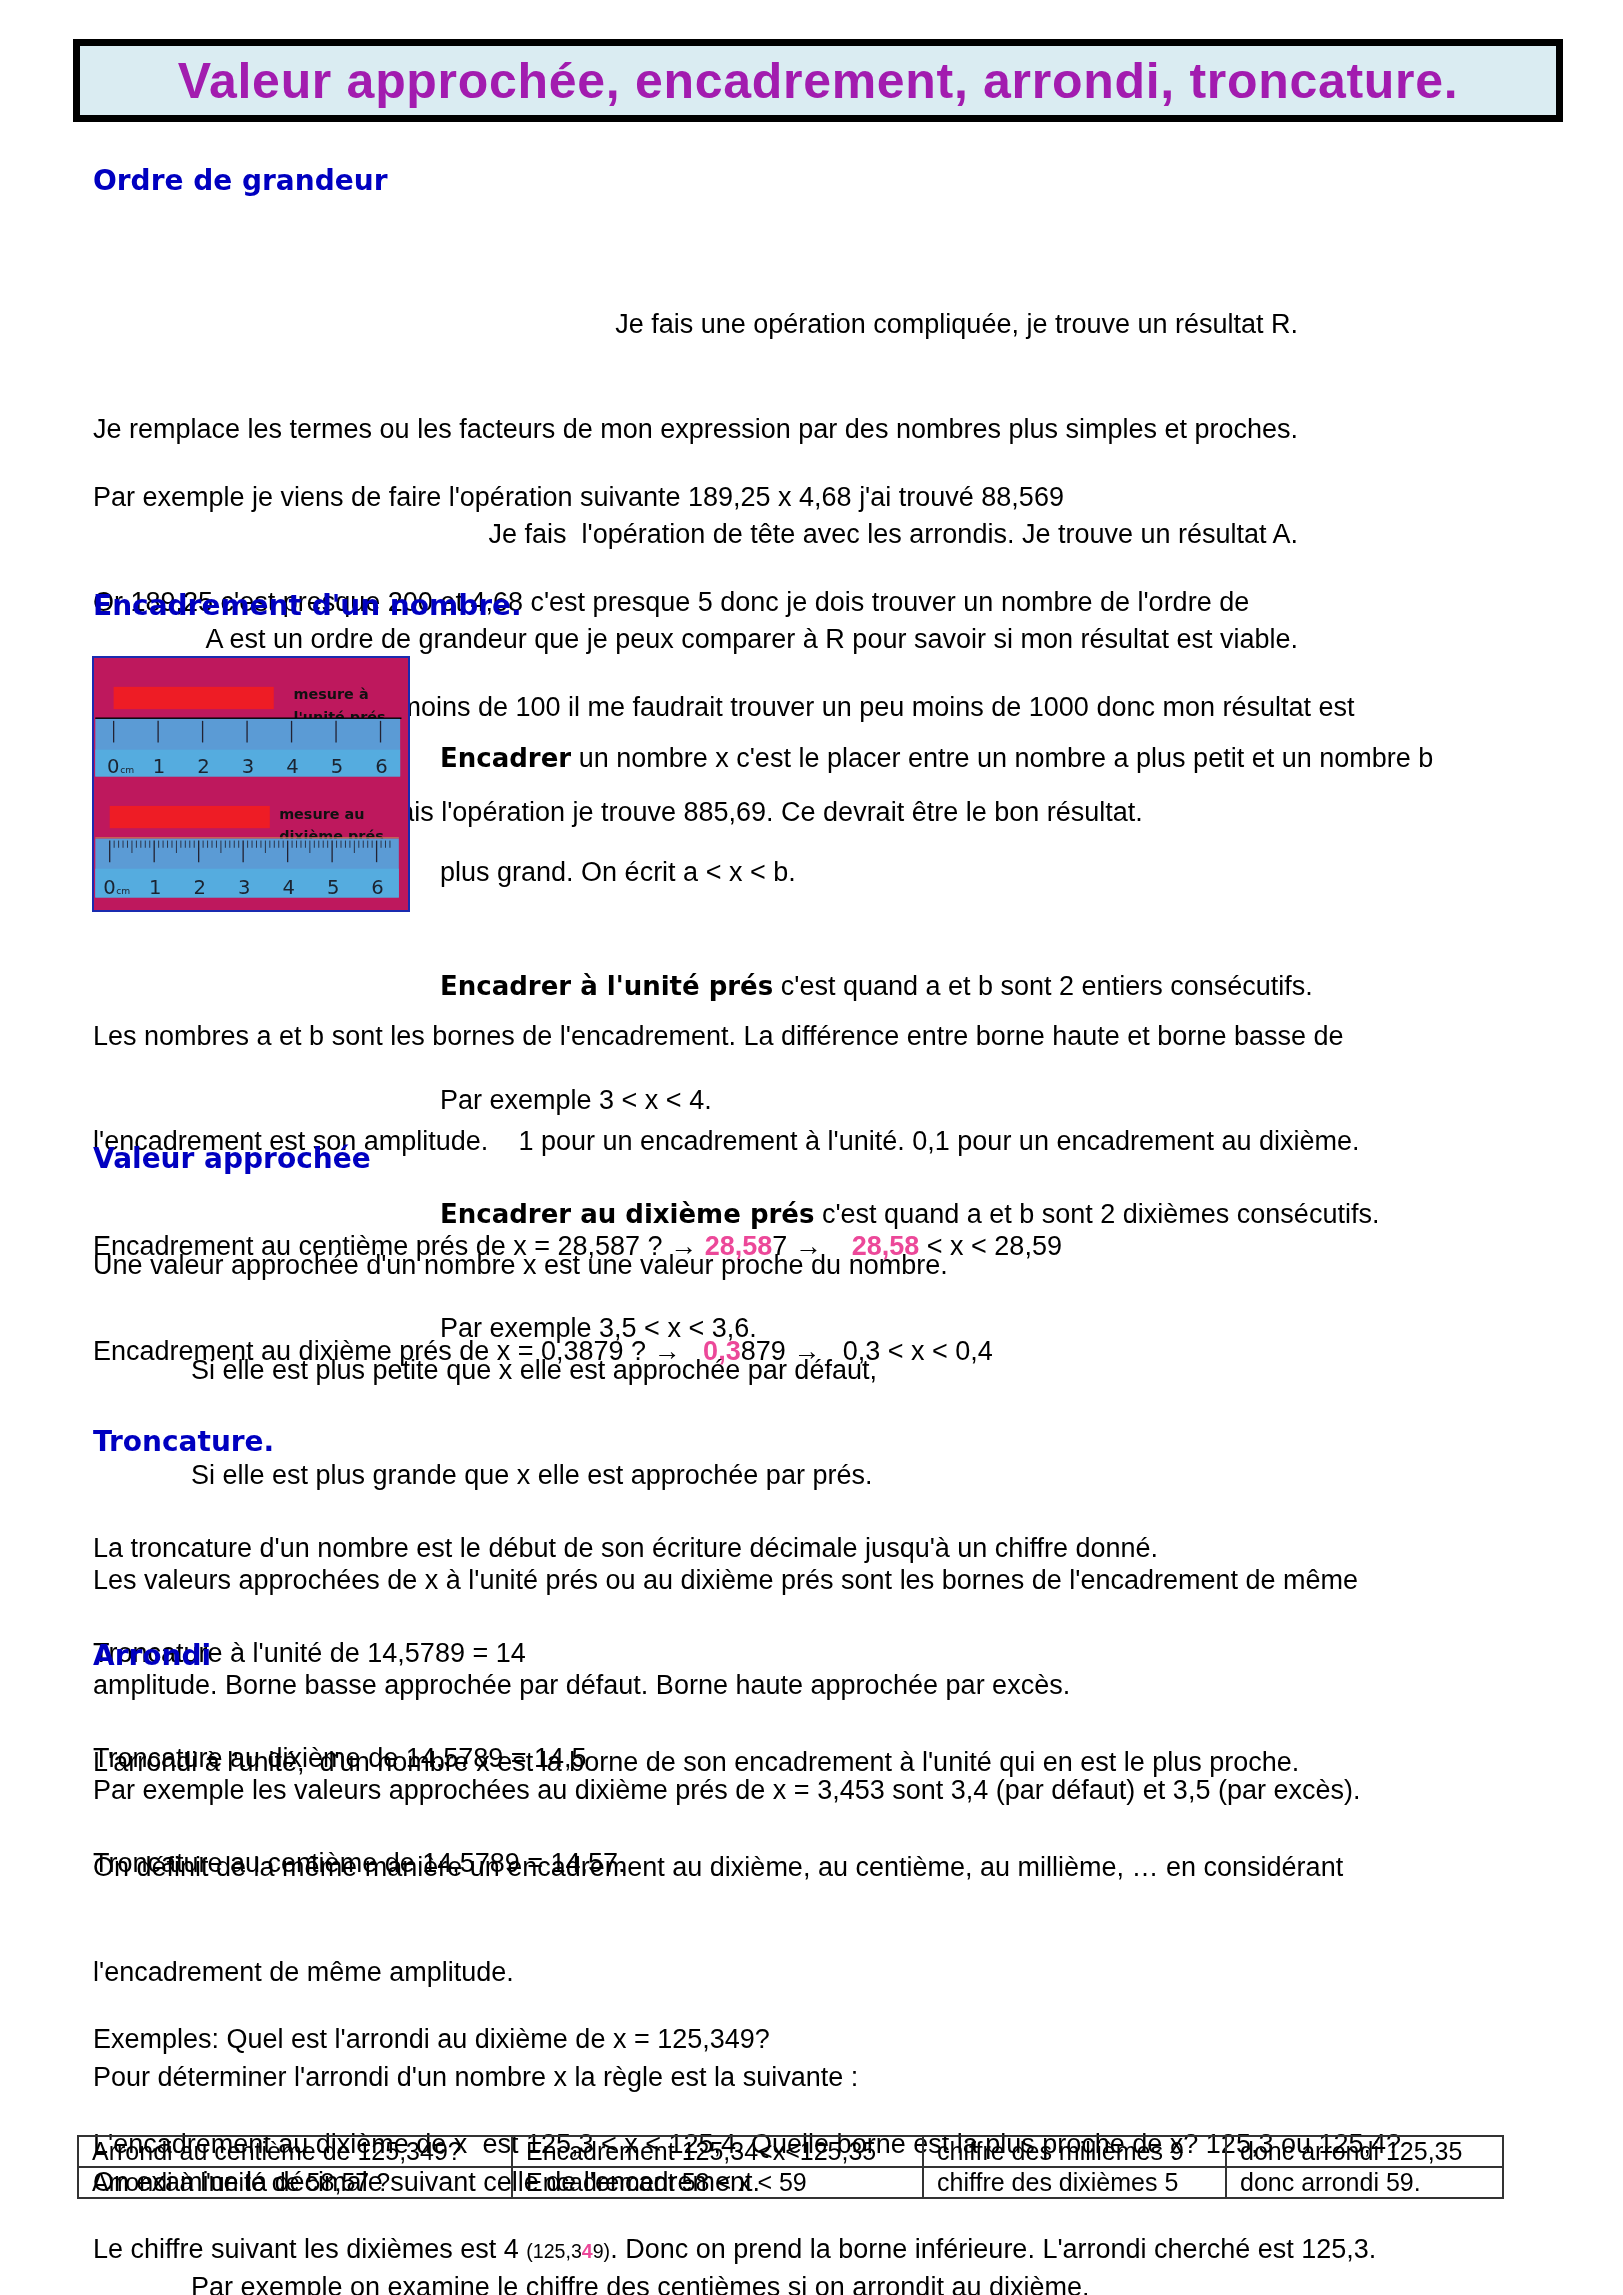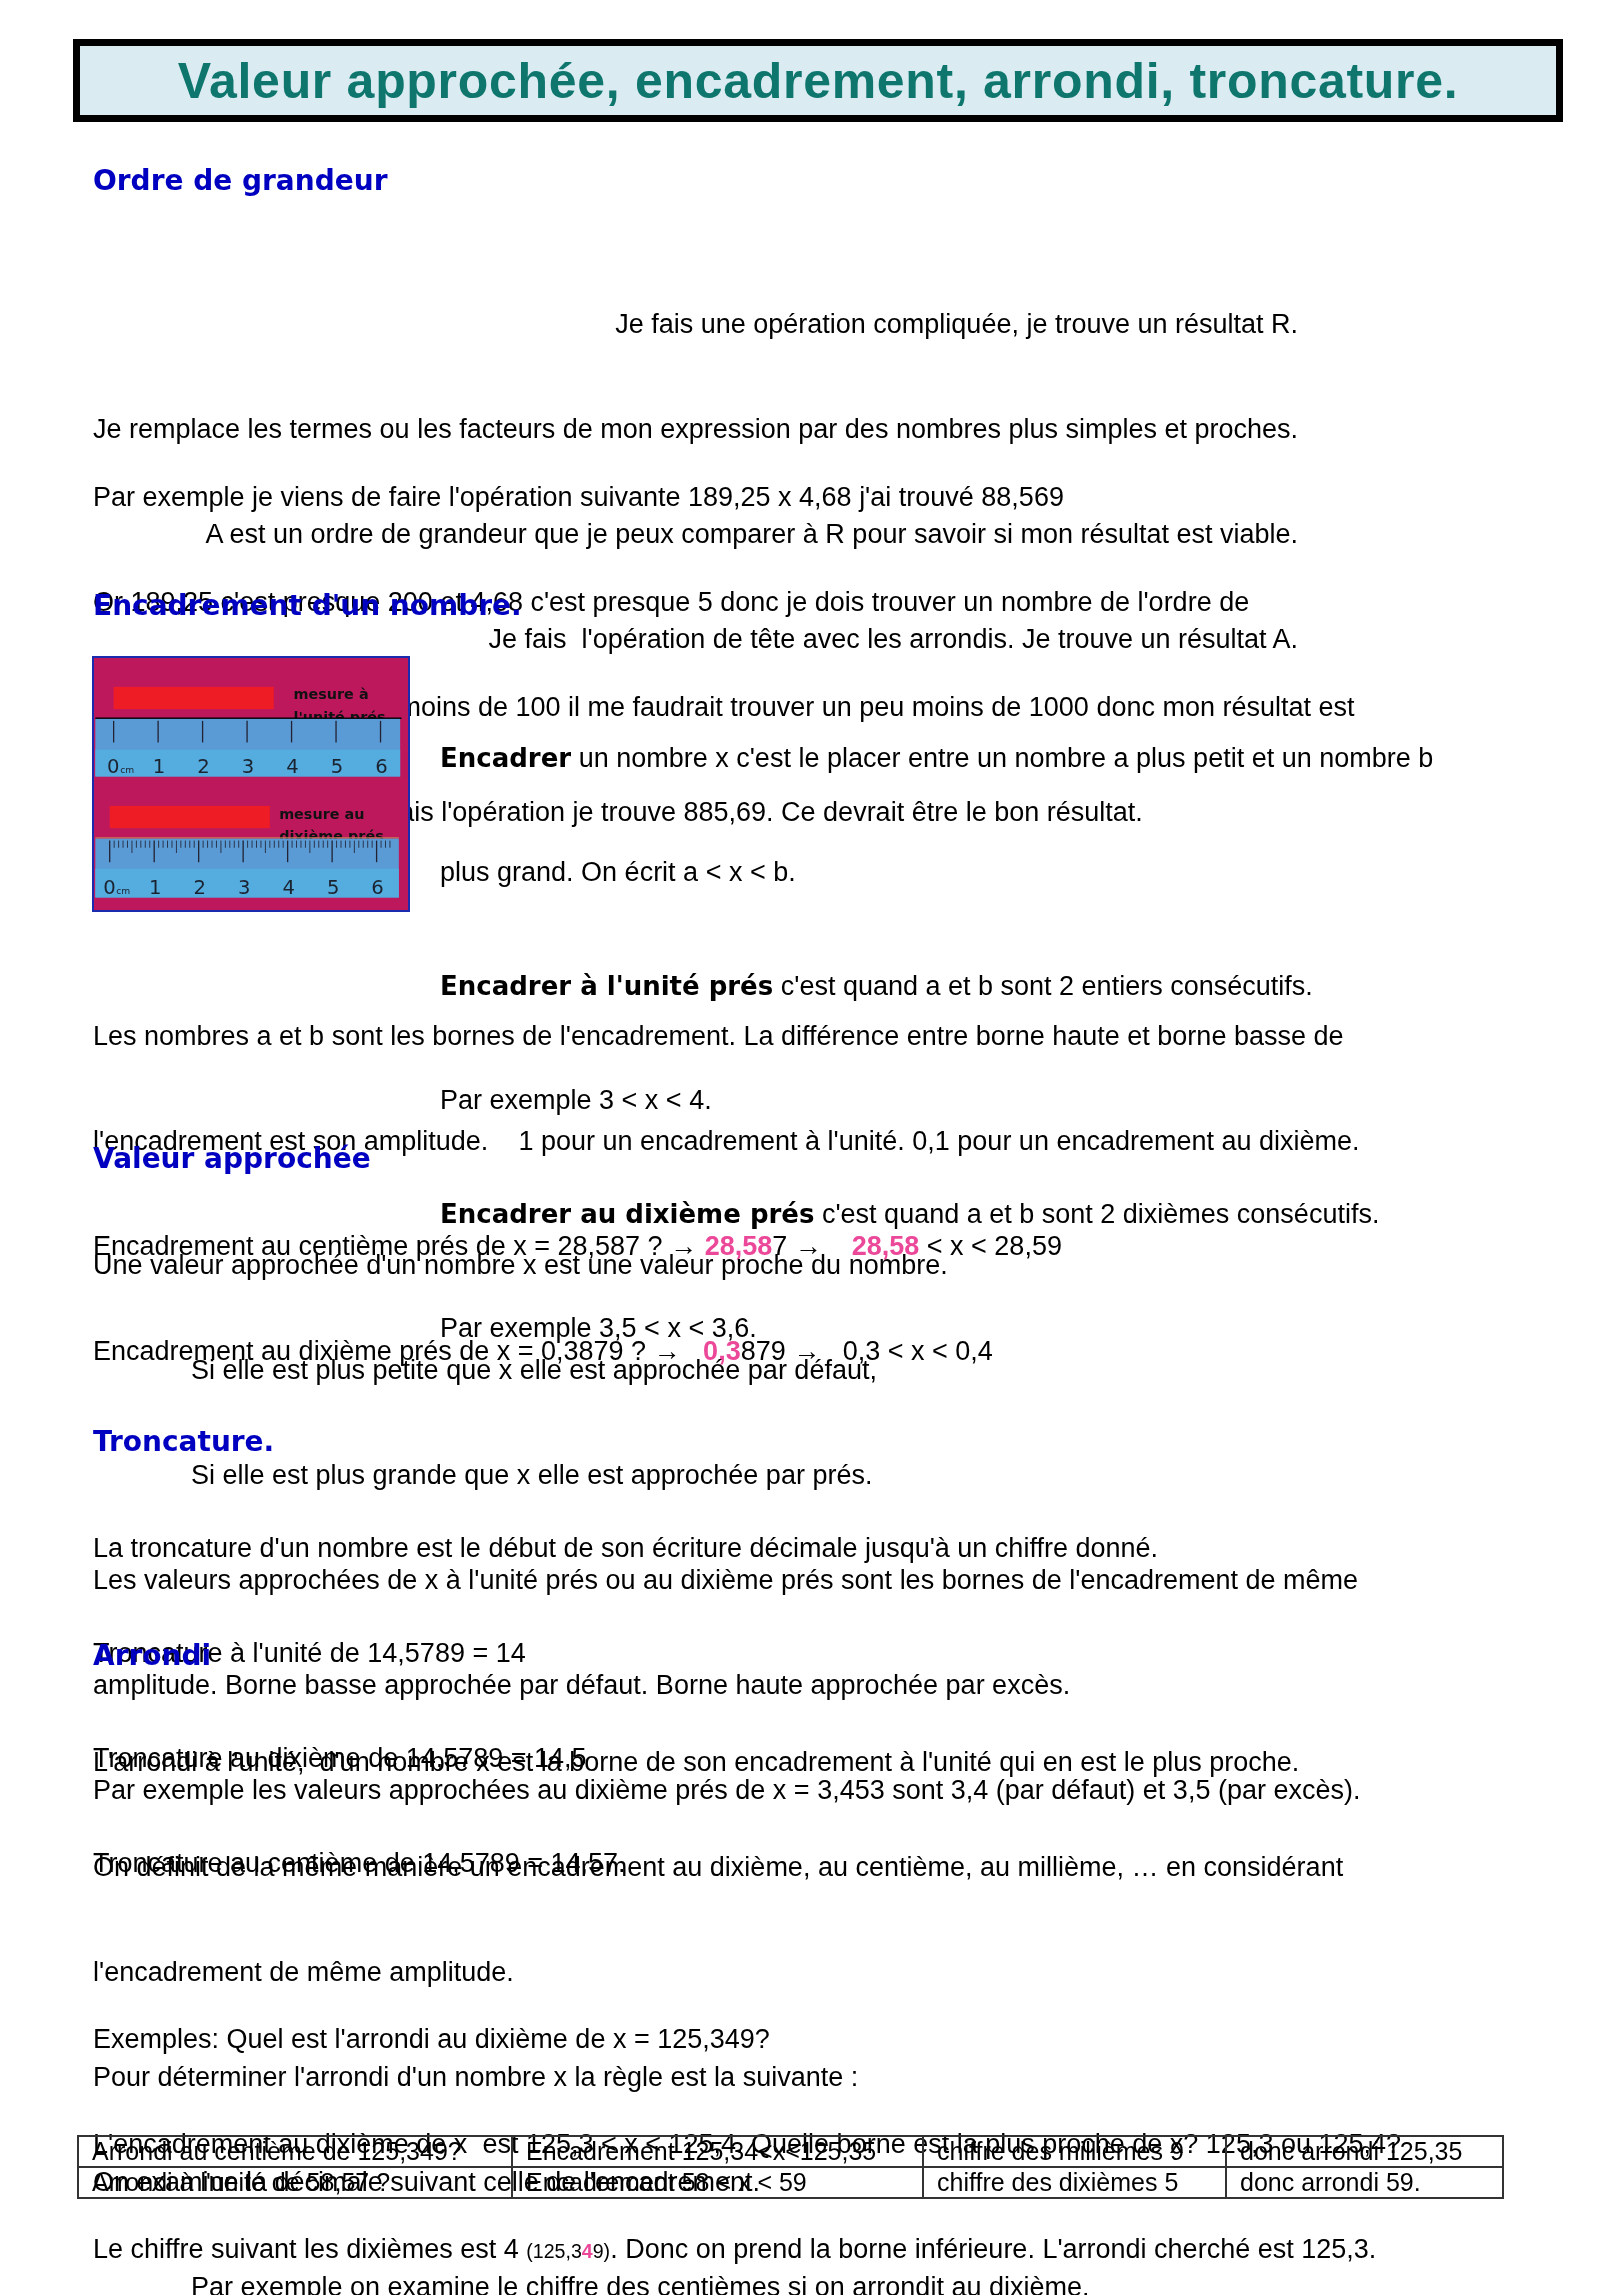--- a/index.html
+++ b/index.html
@@ -1,21 +1,21 @@
 <!DOCTYPE html>
 <html style="font-size:10.5px"><head>
 <meta charset="utf-8">
 <style>
   html, body { margin:0; padding:0; background:#ffffff; }
   body { width:1623px; height:2295px; position:relative; overflow:hidden;
          font-family:"Liberation Sans", sans-serif; color:#000; }
   .title-box { position:absolute; left:73px; top:39px; width:1476px; height:69px;
     border:7.9px solid #000; background:#daecf2; display:flex; align-items:center; justify-content:center; }
   .title-box h1 { margin:0; font-family:"Liberation Sans", sans-serif; font-weight:bold;
-    font-size:50px; letter-spacing:0.7px; color:#0f766e; }
+    font-size:50px; letter-spacing:0.7px; color:#a21caf; }
   .sec-head { position:absolute; left:93px; margin:0; font-weight:bold; color:#0000c0;
     font-size:28px; font-family:"DejaVu Sans", sans-serif; }
   .block { position:absolute; left:93px; font-size:27px; line-height:35px; white-space:pre; }
   .line { display:block; }
   .indent { padding-left:98px; }
   .red { color:#ec4899; font-weight:bold; }
   .small { font-size:19.6px; }
   .enc-block { position:absolute; left:440px; top:663px; font-size:27px; line-height:38px; white-space:pre; }
   .enc-block b { font-family:"DejaVu Sans", sans-serif; font-size:26px; }
   .ruler-fig { position:absolute; left:92px; top:656px; width:314px; height:252px;
@@ -28,22 +28,22 @@
 <body>
 
 <div class="title-box">
   <h1>Valeur approchée, encadrement, arrondi, troncature.</h1>
 </div>
 
 <h2 class="sec-head" style="top:164px;">Ordre de grandeur</h2>
 <div class="block" style="top:237px;text-align:right;">
   <span class="line">Je fais une opération compliquée, je trouve un résultat R.</span>
   <span class="line">Je remplace les termes ou les facteurs de mon expression par des nombres plus simples et proches.</span>
+  <span class="line">Je fais  l'opération de tête avec les arrondis. Je trouve un résultat A.</span>
   <span class="line">A est un ordre de grandeur que je peux comparer à R pour savoir si mon résultat est viable.</span>
-  <span class="line">Je fais  l'opération de tête avec les arrondis. Je trouve un résultat A.</span>
 </div>
 <div class="block" style="top:410px;">
   <span class="line">Par exemple je viens de faire l'opération suivante 189,25 x 4,68 j'ai trouvé 88,569</span>
   <span class="line">Or 189,25 c'est presque 200 et 4,68 c'est presque 5 donc je dois trouver un nombre de l'ordre de</span>
   <span class="line">200 x 5 =1000. Je trouve moins de 100 il me faudrait trouver un peu moins de 1000 donc mon résultat est</span>
   <span class="line">probablement faux. Je refais l'opération je trouve 885,69. Ce devrait être le bon résultat.</span>
 </div>
 
 <h2 class="sec-head" style="top:589px;">Encadrement d'un nombre.</h2>
 

